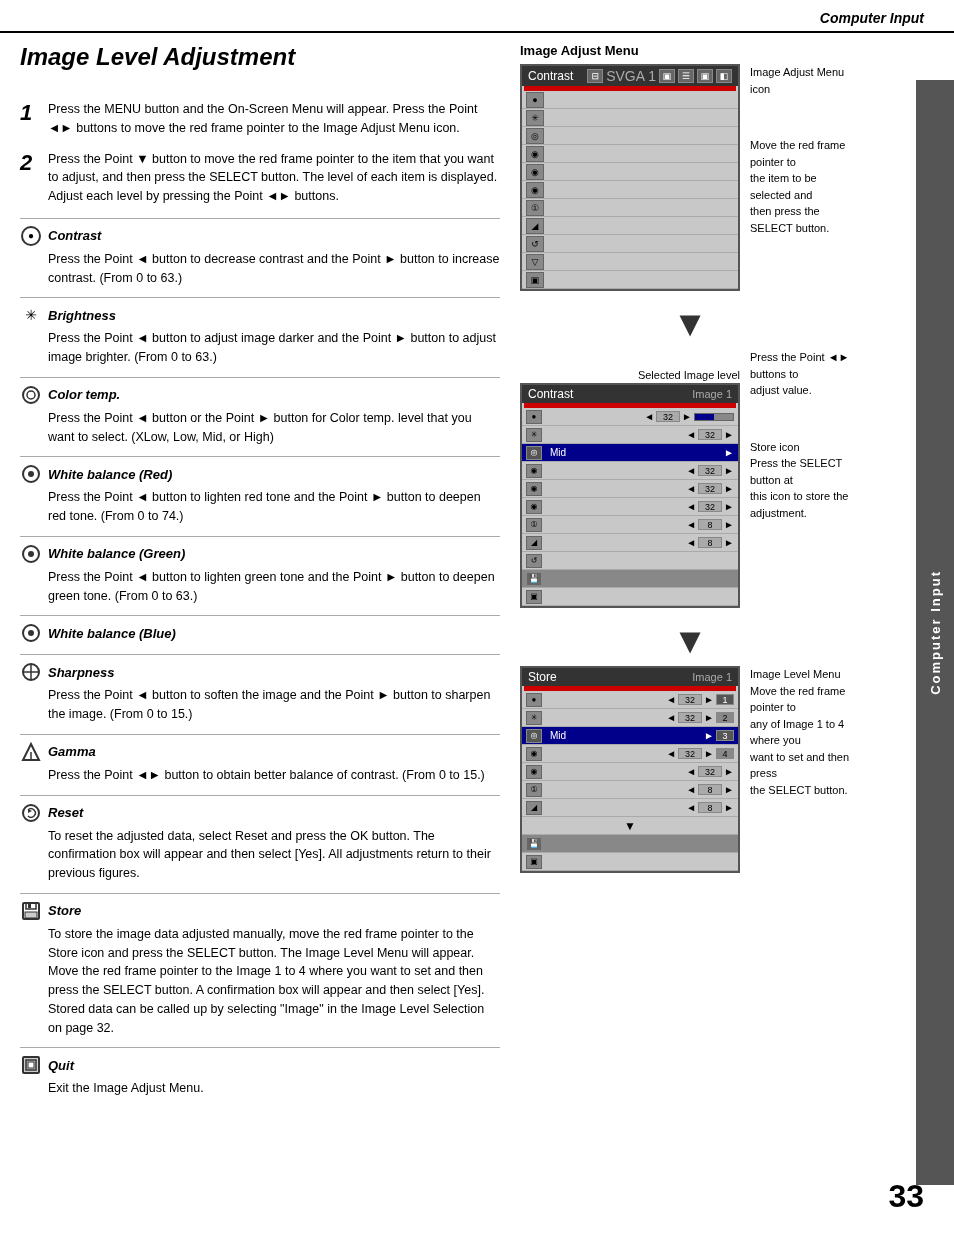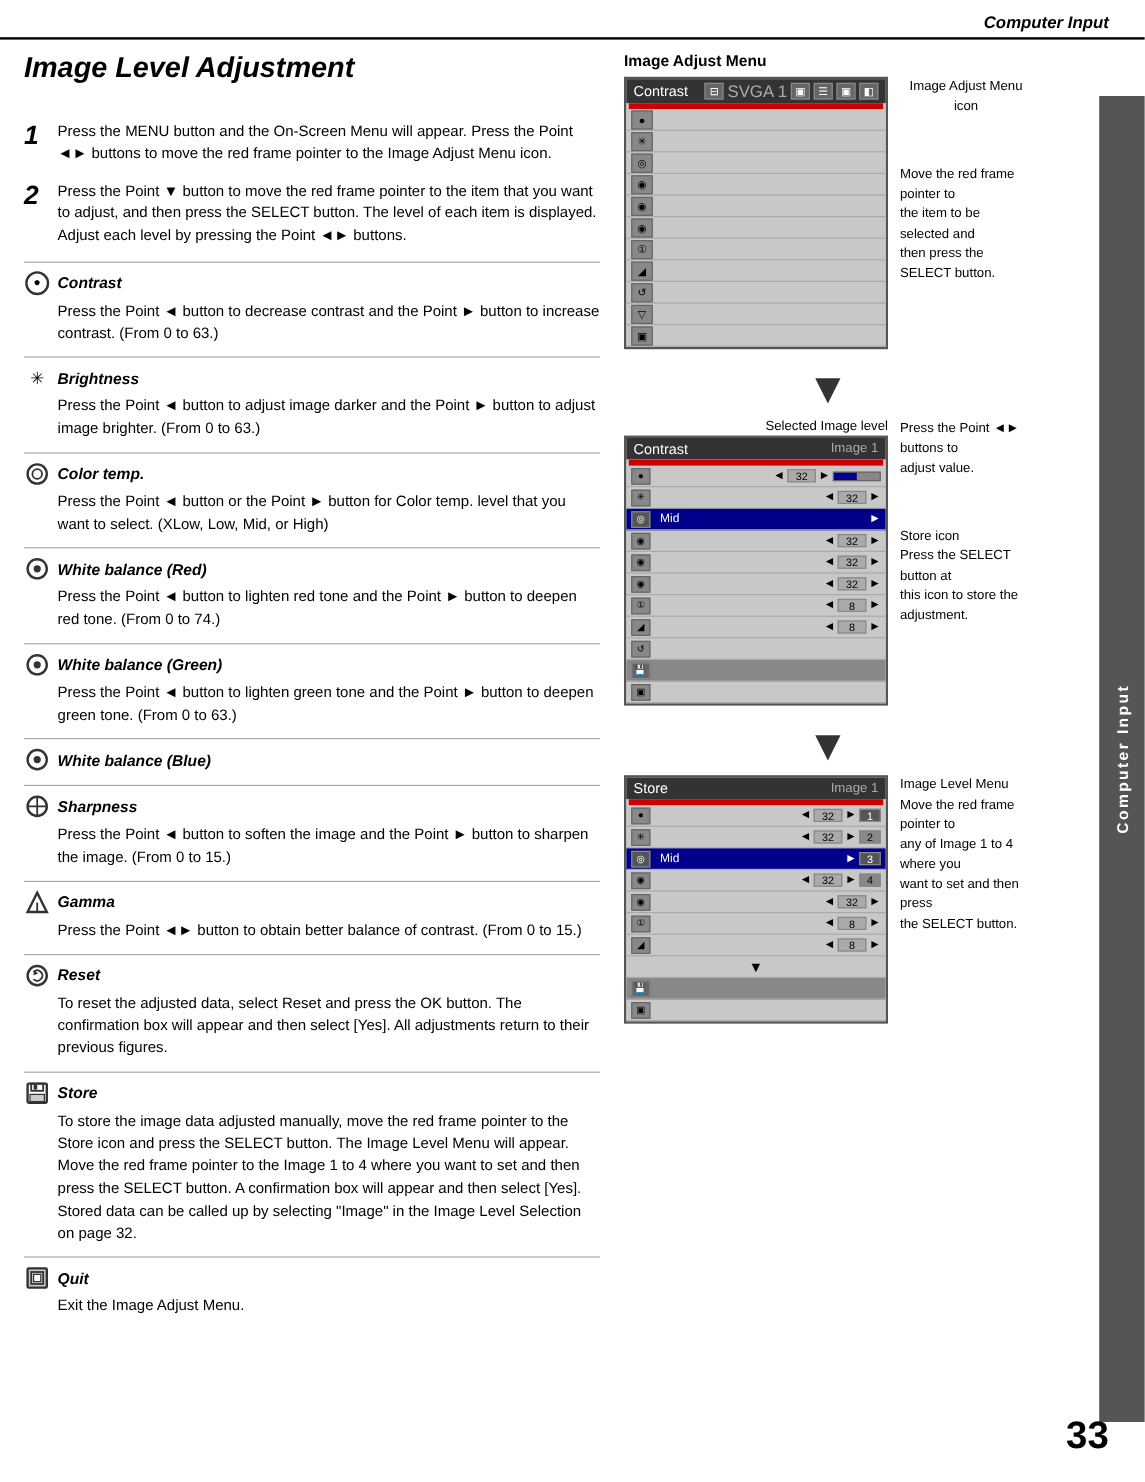--- a/index.html
+++ b/index.html
@@ -395,33 +395,33 @@
                 <div style="width:18px;height:16px;background:#888;border:1px solid #666;display:flex;align-items:center;justify-content:center;font-size:9px;">▽</div>
               </div>
               <div class="menu-row">
                 <div style="width:18px;height:16px;background:#888;border:1px solid #666;display:flex;align-items:center;justify-content:center;font-size:9px;">▣</div>
               </div>
             </div>
           </div>
         </div>
       </div>
       <div style="flex:1; font-size:11px; line-height:1.5;">
-        <div style="margin-bottom:28px;text-align:center;">
+        <div style="margin-bottom:28px;">
           <span>Image Adjust Menu icon</span>
         </div>
         <div style="margin-top:40px;">
           <span>Move the red frame pointer to<br>the item to be selected and<br>then press the SELECT button.</span>
         </div>
       </div>
     </div>
 
     <div class="arrow-down-big">▼</div>
 
     <div style="display:flex; gap:10px; margin-bottom:4px;">
-      <div style="flex:0 0 220px;">
+      <div style="flex:0 0 220px;margin-top:20px;">
 
         <div style="font-size:11px;text-align:right;margin-bottom:2px;">
           <span>Selected Image level</span>
         </div>
         <div class="menu-panel">
           <div class="menu-titlebar">
             <span>Contrast</span>
             <div style="flex:1;"></div>
             <span style="color:#aaa;font-size:11px;">Image 1</span>
           </div>

